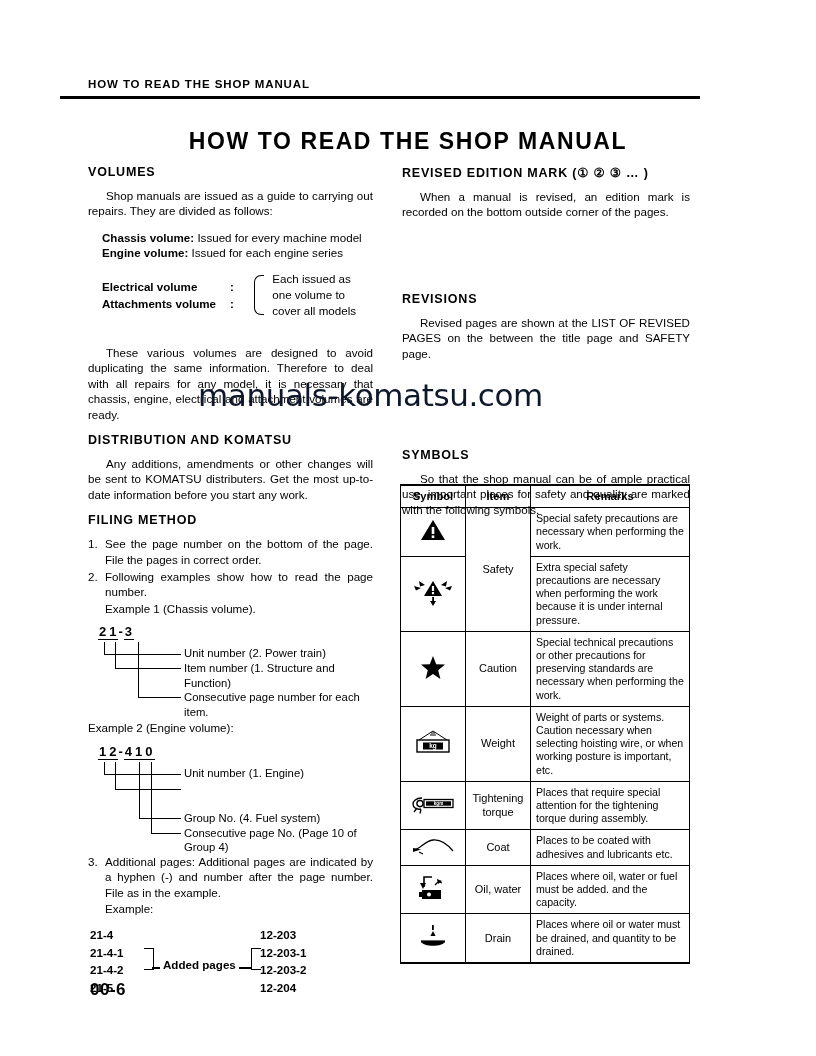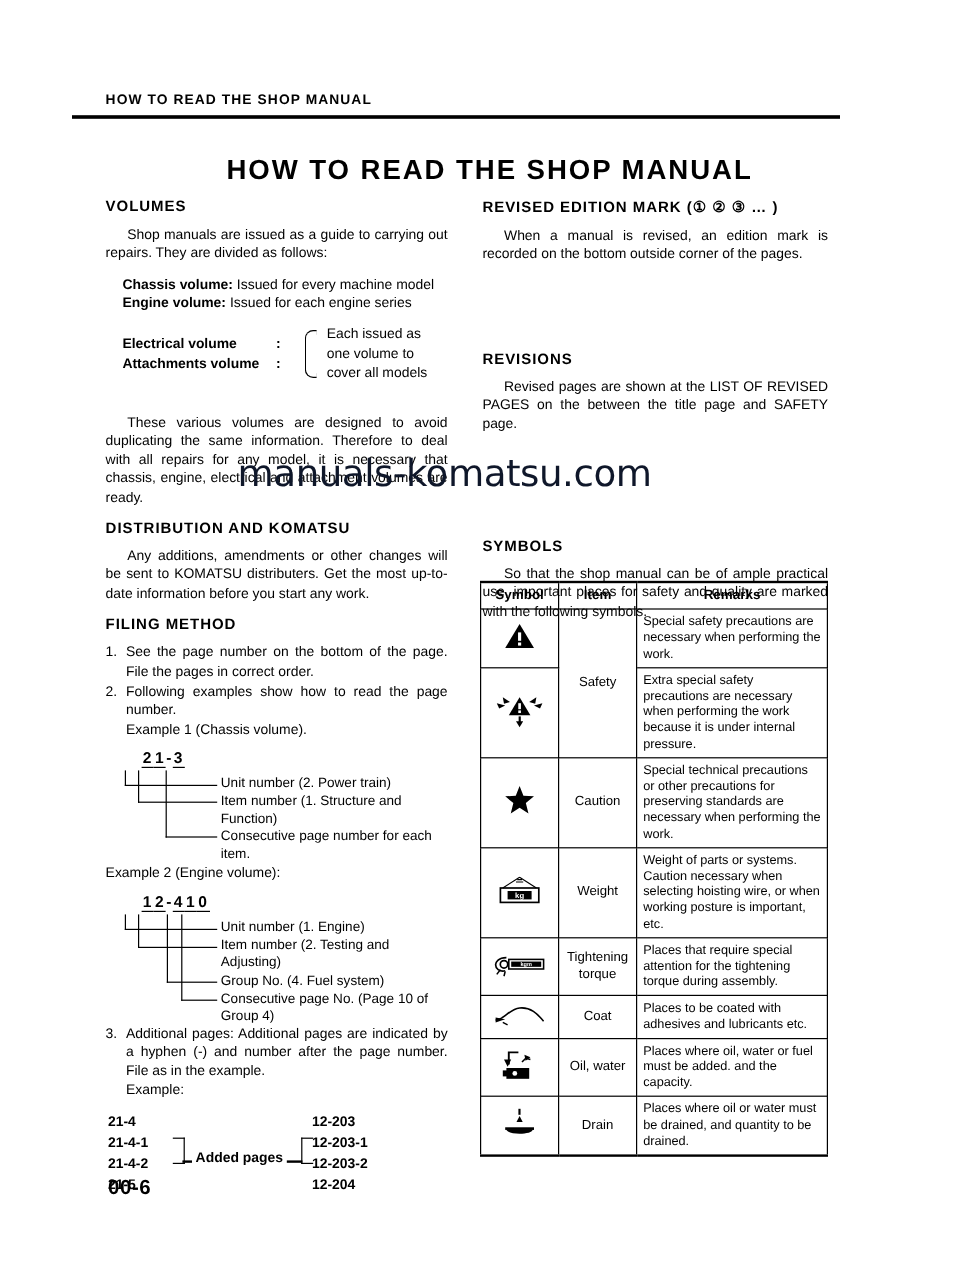--- a/index.html
+++ b/index.html
@@ -139,21 +139,21 @@
 
   
   .pn-diagram {
     position: relative;
     margin: 8px 0 6px 0;
     height: 78px;
   }
   .pn-diagram.ex2 { height: 98px; }
   .pn-digits {
     position: absolute;
-    left: 30px;
+    left: 10px;
     top: 0;
     font-size: 13px;
     font-weight: bold;
     letter-spacing: 1px;
   }
   .pn-digits span.u {
     border-bottom: 1.6px solid #000;
     padding: 0 1px;
   }
   .leader {
@@ -329,21 +329,20 @@
 
     <div class="pn-diagram ex2">
       <div class="pn-digits">
         <span class="u">1</span><span class="u">2</span><span>-</span><span class="u">4</span><span class="u">1</span><span class="u">0</span>
       </div>
       <div class="leader" style="left:16px; top:18px; width:76px; height:12px;"></div>
       <div class="leader" style="left:27px; top:18px; width:65px; height:27px;"></div>
       <div class="leader" style="left:51px; top:18px; width:41px; height:56px;"></div>
       <div class="leader" style="left:63px; top:18px; width:29px; height:71px;"></div>
       <div class="pn-text" style="left:96px; top:22px; width:190px;">Unit number (1. Engine)</div>
-      <div class="pn-text" style="left:96px; top:37px; width:180px;">Item number (2. Testing and Adjusting)</div>
       <div class="pn-text" style="left:96px; top:67px; width:190px;">Group No. (4. Fuel system)</div>
       <div class="pn-text" style="left:96px; top:82px; width:185px;">Consecutive page No. (Page 10 of Group 4)</div>
     </div>
 
     <ol class="filing" style="margin-top:12px">
       <li>
         <span class="num">3.</span>
         <span>Additional pages: Additional pages are indicated by a hyphen (-) and number after the page number. File as in the example.</span>
         <div class="ex-label">Example:</div>
       </li>

